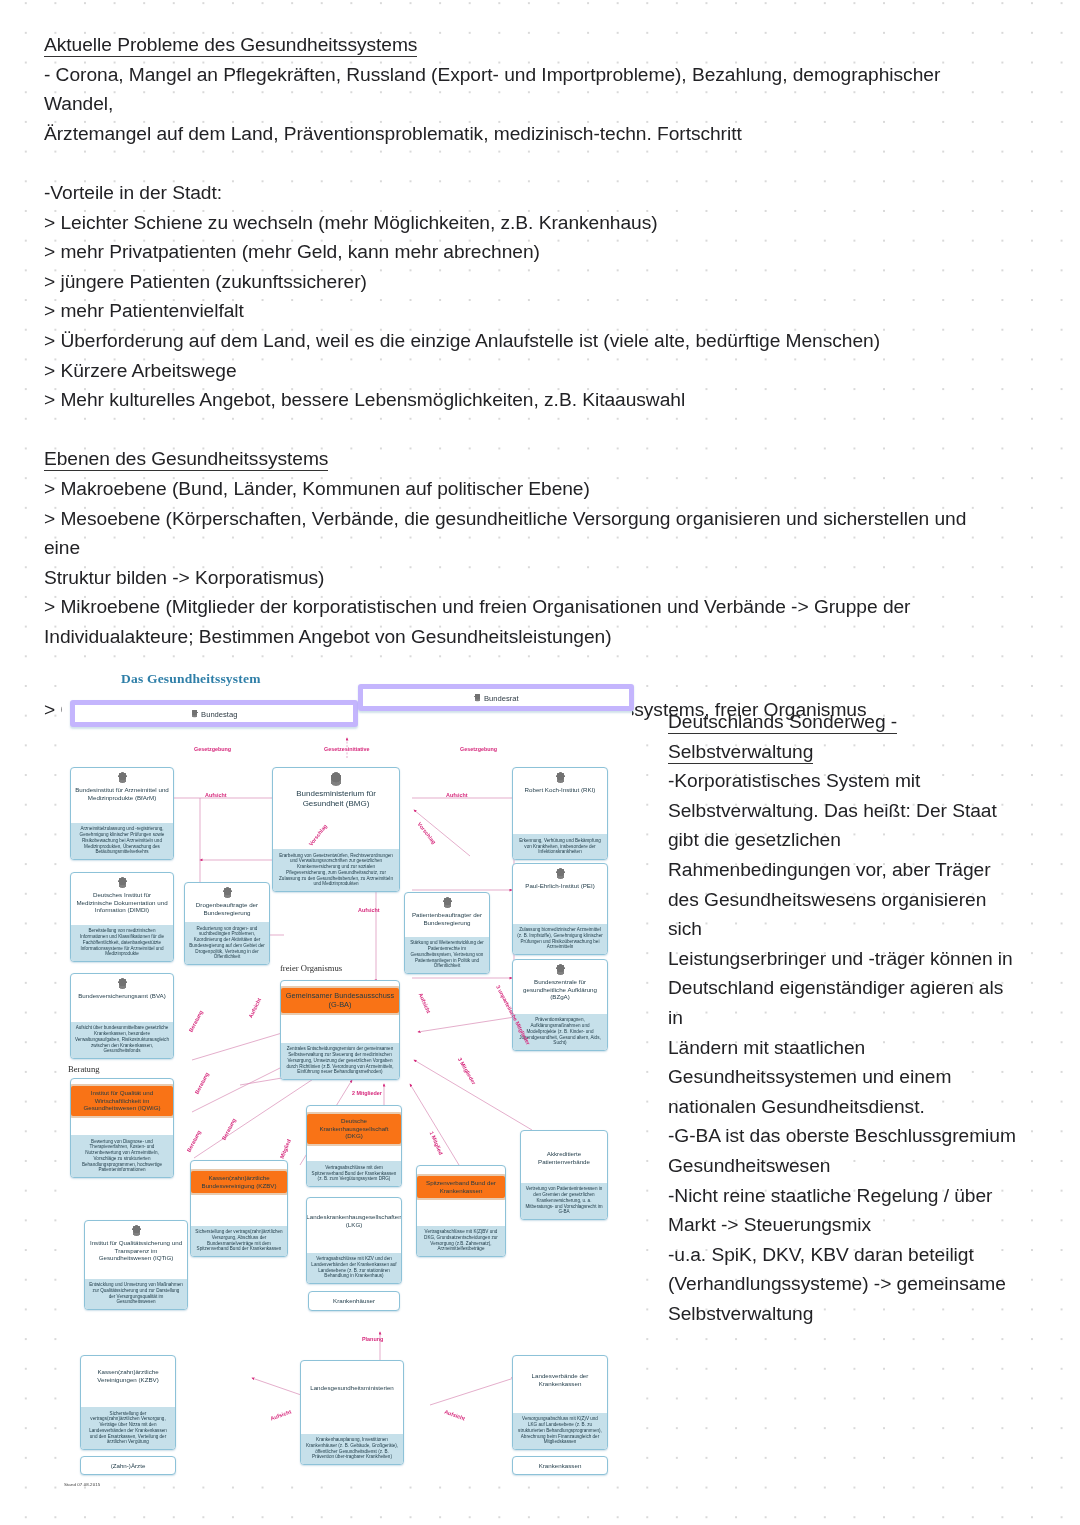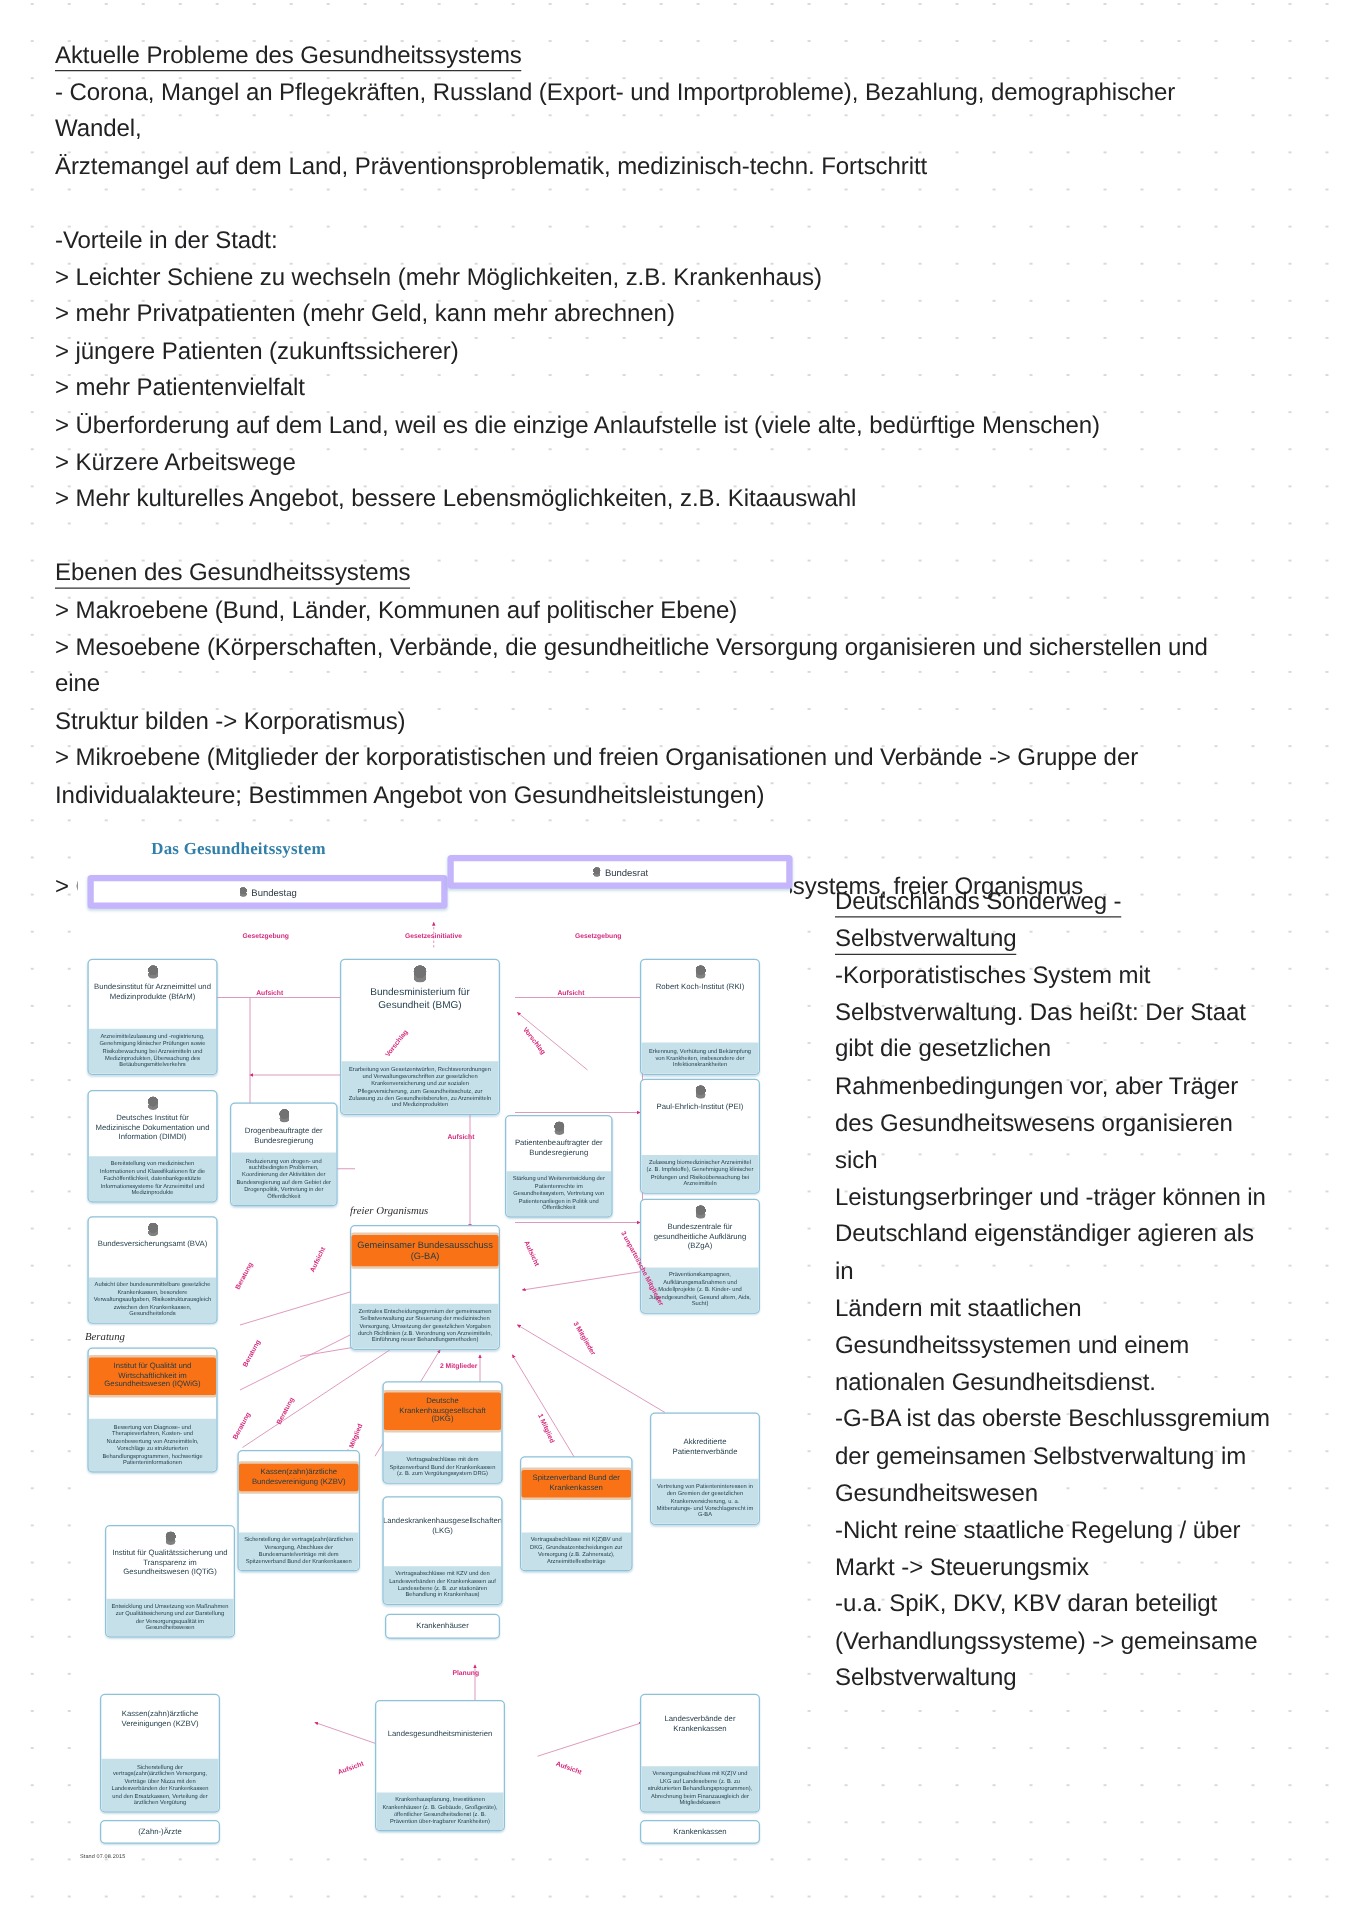--- a/index.html
+++ b/index.html
@@ -111,21 +111,21 @@
 
   .alabel {
     position: absolute;
     font-size: 5.4px; color: #d6297c; white-space: nowrap;
     font-weight: 700;
   }
   .handnote {
     position: absolute;
     font-family: "Liberation Serif", serif;
     font-size: 8.6px; color: #2d2d2d;
-    font-style: italic; white-space: nowrap;
+    white-space: nowrap;
   }
   .srcnote {
     position: absolute;
     font-size: 4.4px; color: #3a3a3a; letter-spacing: .1px;
   }
   svg.wires { position: absolute; left: 0; top: 0; width: 570px; height: 810px; }
 </style>
 </head>
 <body>
 
@@ -170,21 +170,20 @@
     <div class="ln">Selbstverwaltung. Das heißt: Der Staat</div>
     <div class="ln">gibt die gesetzlichen</div>
     <div class="ln">Rahmenbedingungen vor, aber Träger</div>
     <div class="ln">des Gesundheitswesens organisieren sich</div>
     <div class="ln">Leistungserbringer und -träger können in</div>
     <div class="ln">Deutschland eigenständiger agieren als in</div>
     <div class="ln">Ländern mit staatlichen</div>
     <div class="ln">Gesundheitssystemen und einem</div>
     <div class="ln">nationalen Gesundheitsdienst.</div>
     <div class="ln">-G-BA ist das oberste Beschlussgremium</div>
-    <div class="ln">der gemeinsamen Selbstverwaltung im</div>
     <div class="ln">Gesundheitswesen</div>
     <div class="ln">-Nicht reine staatliche Regelung / über</div>
     <div class="ln">Markt -&gt; Steuerungsmix</div>
     <div class="ln">-u.a. SpiK, DKV, KBV daran beteiligt</div>
     <div class="ln">(Verhandlungssysteme) -&gt; gemeinsame</div>
     <div class="ln">Selbstverwaltung</div>
   </div>
 
   <div id="diagram">
 

